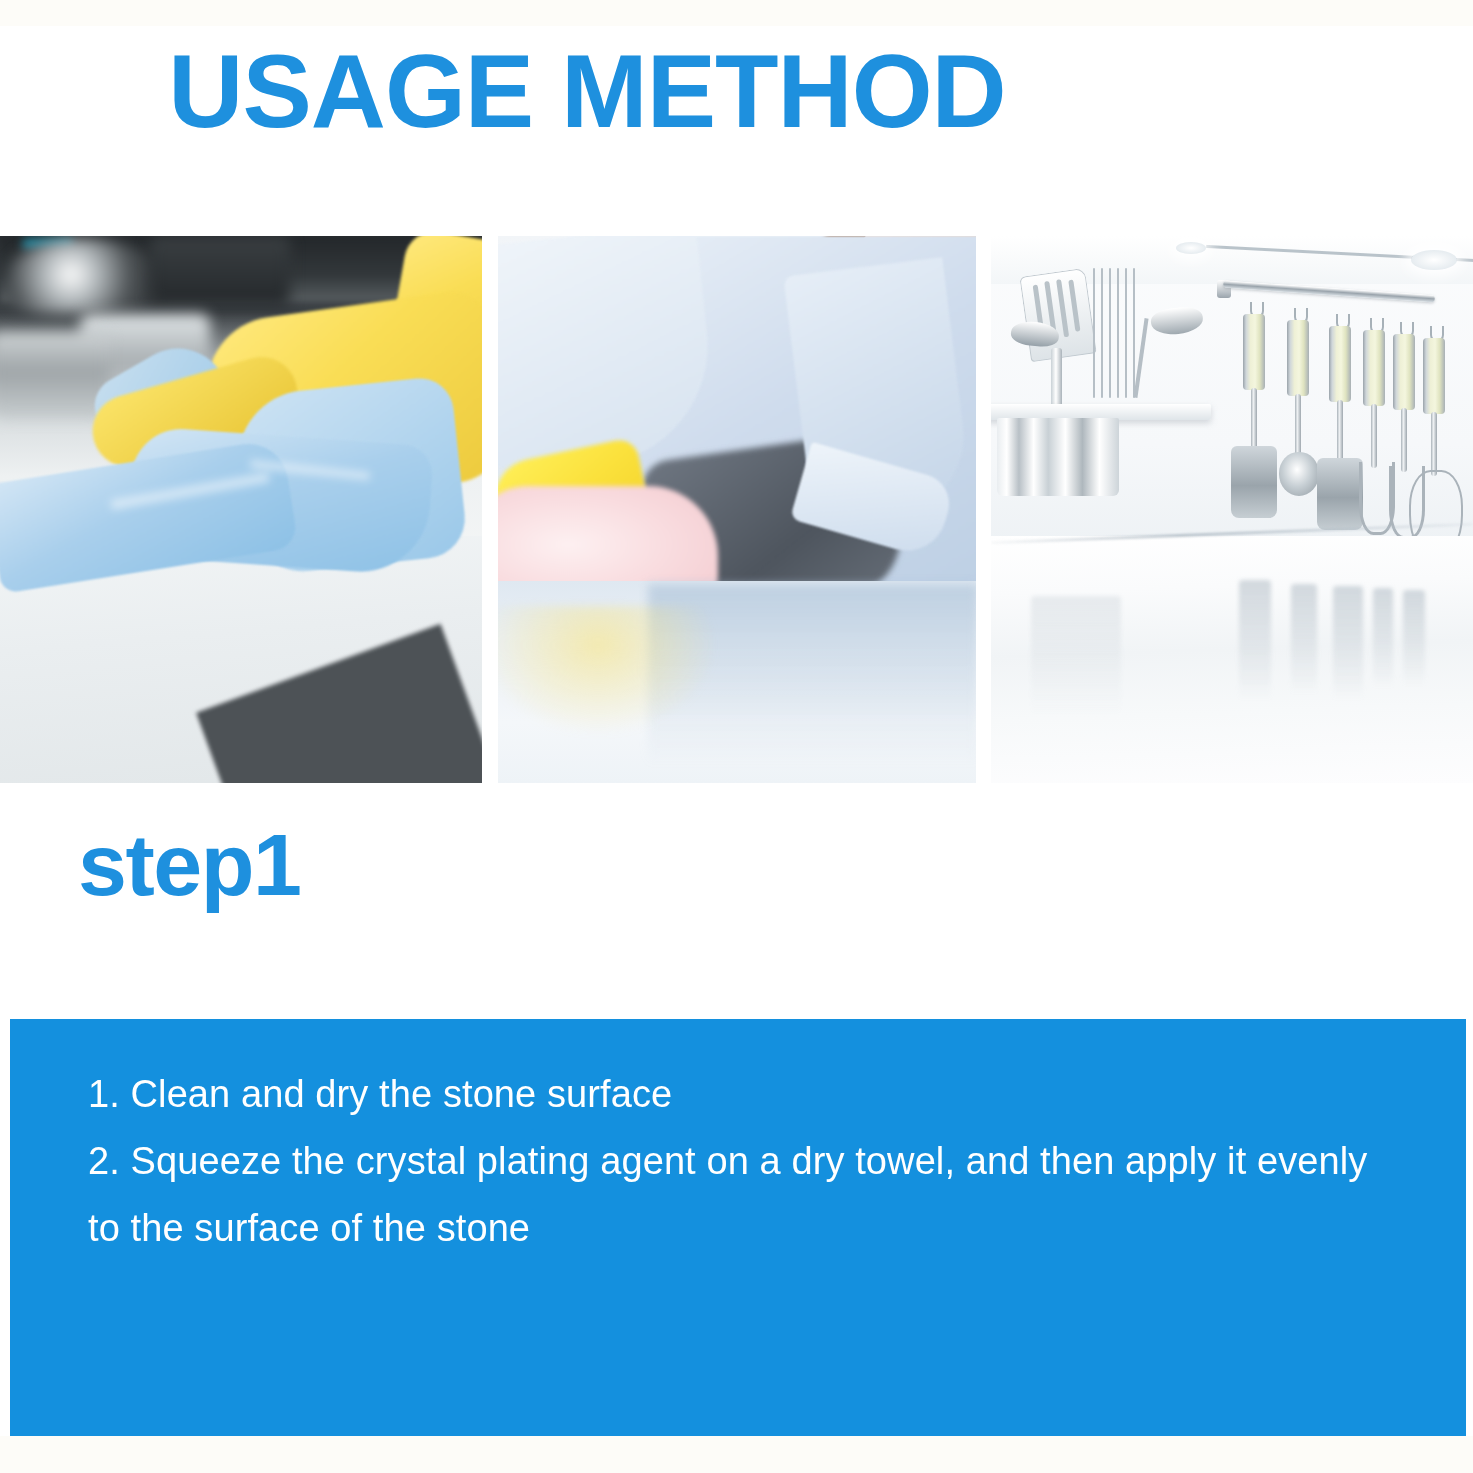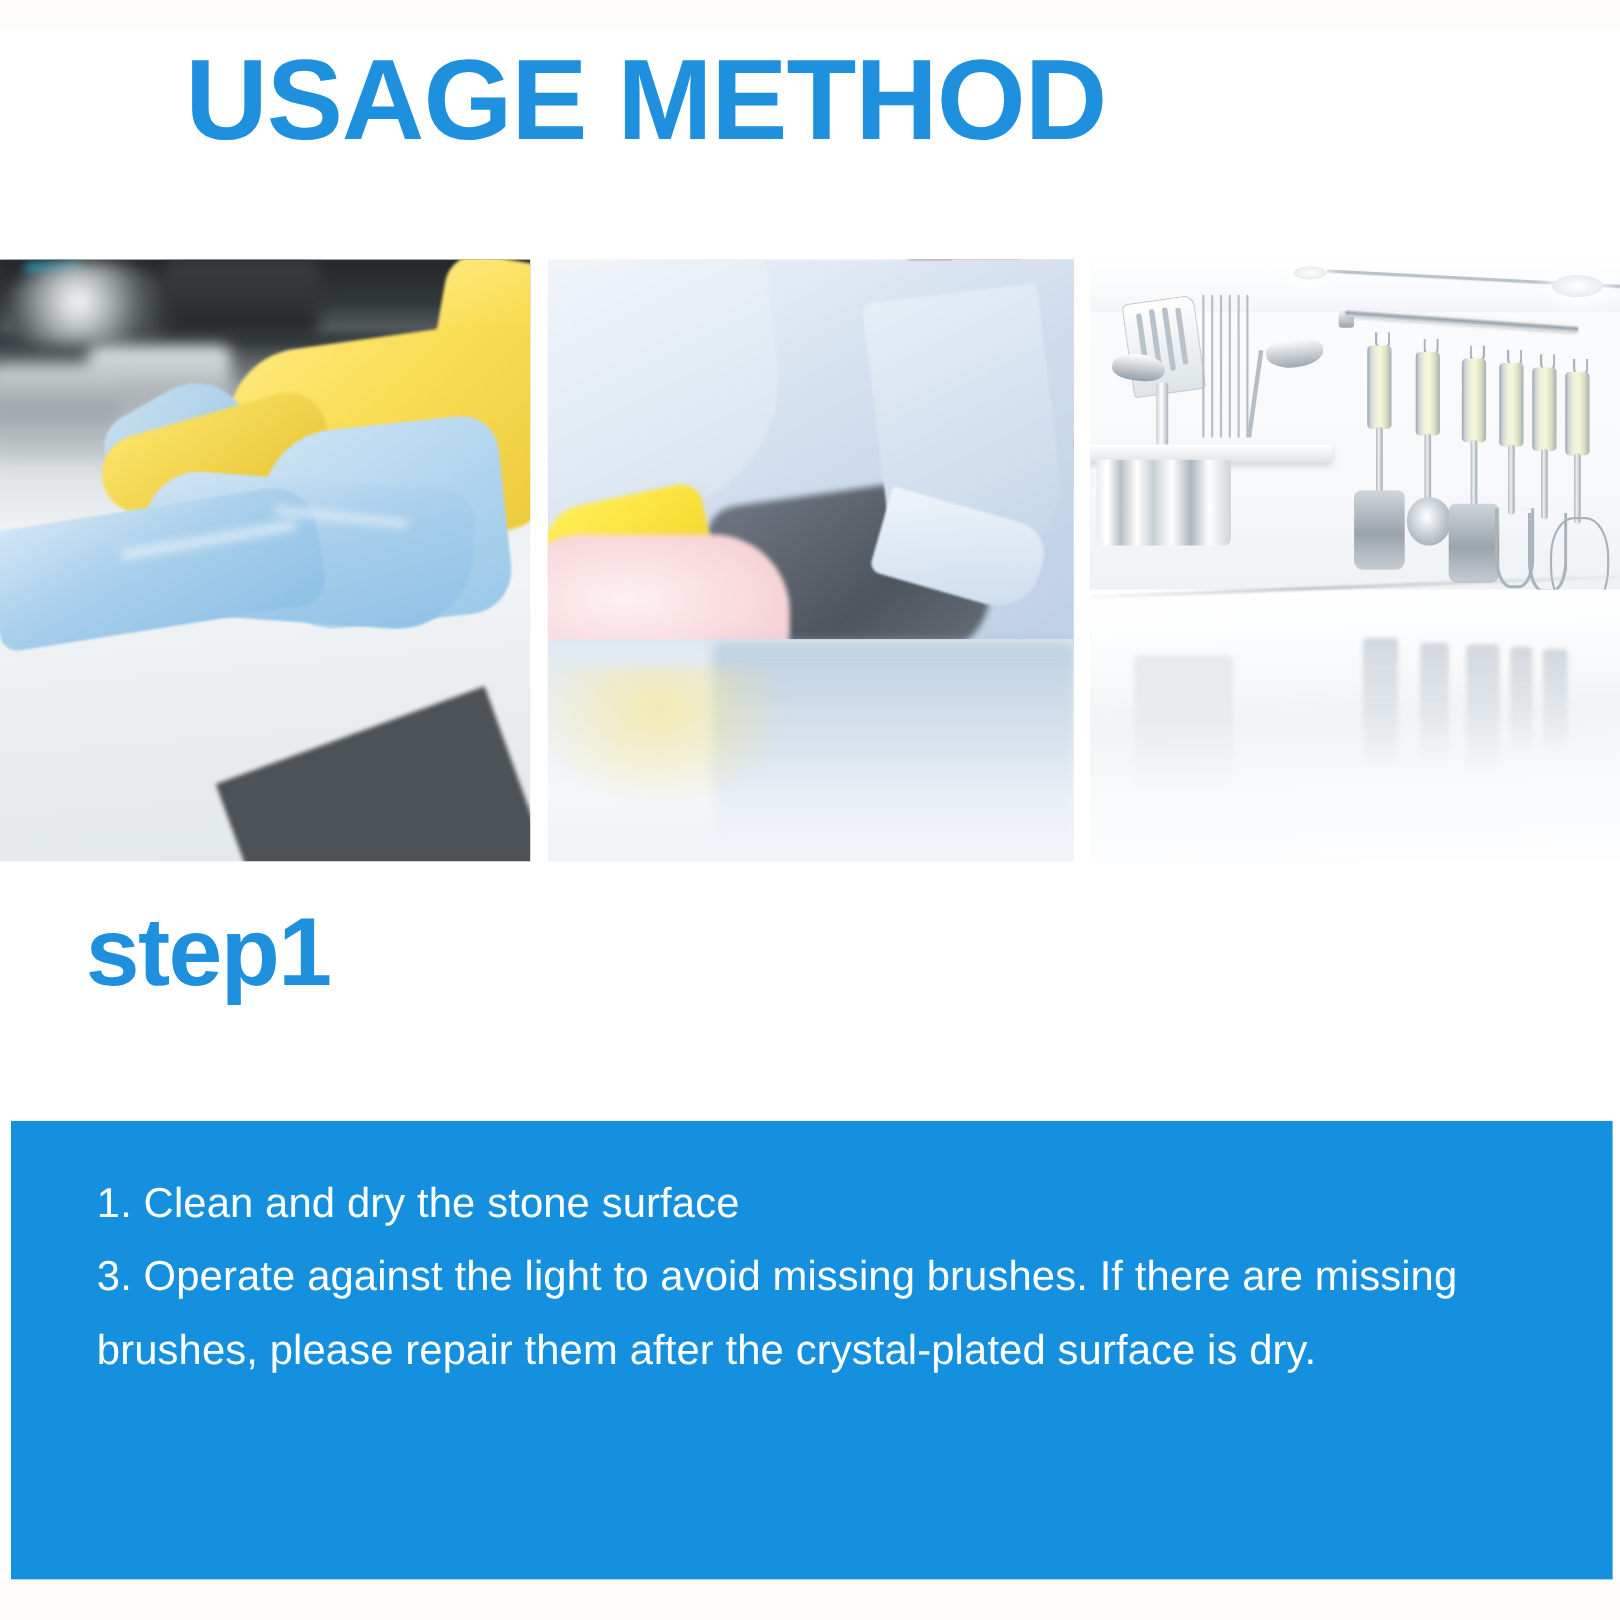--- a/index.html
+++ b/index.html
@@ -604,18 +604,18 @@
   </div>
 
   <div class="step-row">
     <div class="step-cell s1">
       <span class="step-label">step1</span>
     </div>
   </div>
 
   <div class="panel">
     <div class="panel-line">1. Clean and dry the stone surface</div>
-    <div class="panel-line">3. Operate against the light to avoid missing brushes. If there are missing brushes, please repair them after the crystal-plated surface is dry.</div>
+    <div class="panel-line">2. Squeeze the crystal plating agent on a dry towel, and then apply it evenly to the surface of the stone</div>
   </div>
 
   <div class="bottom-strip"></div>
 
 </div>
 
 </body></html>

